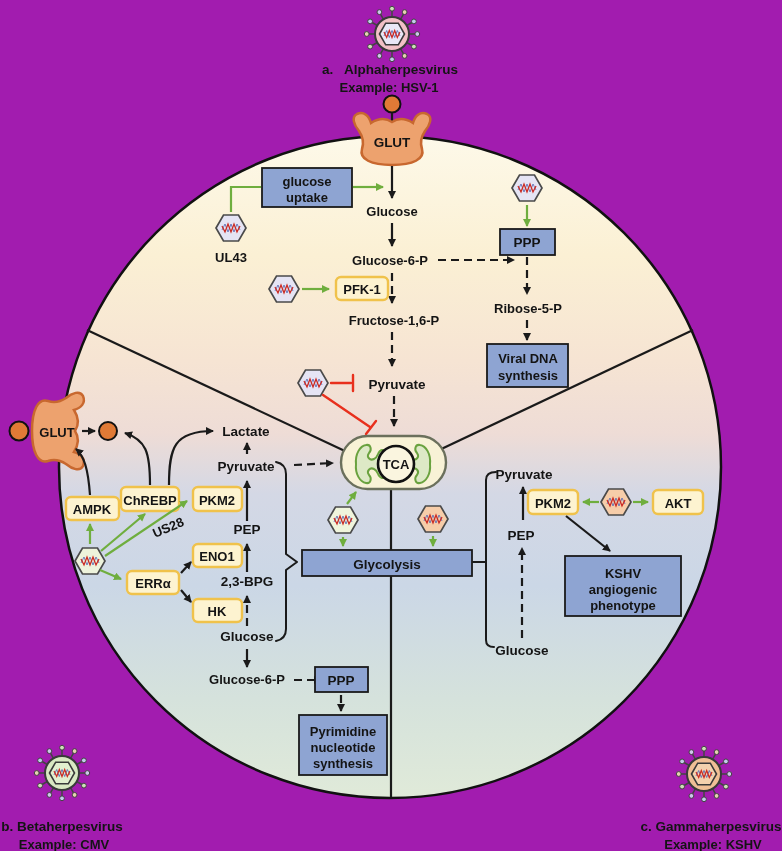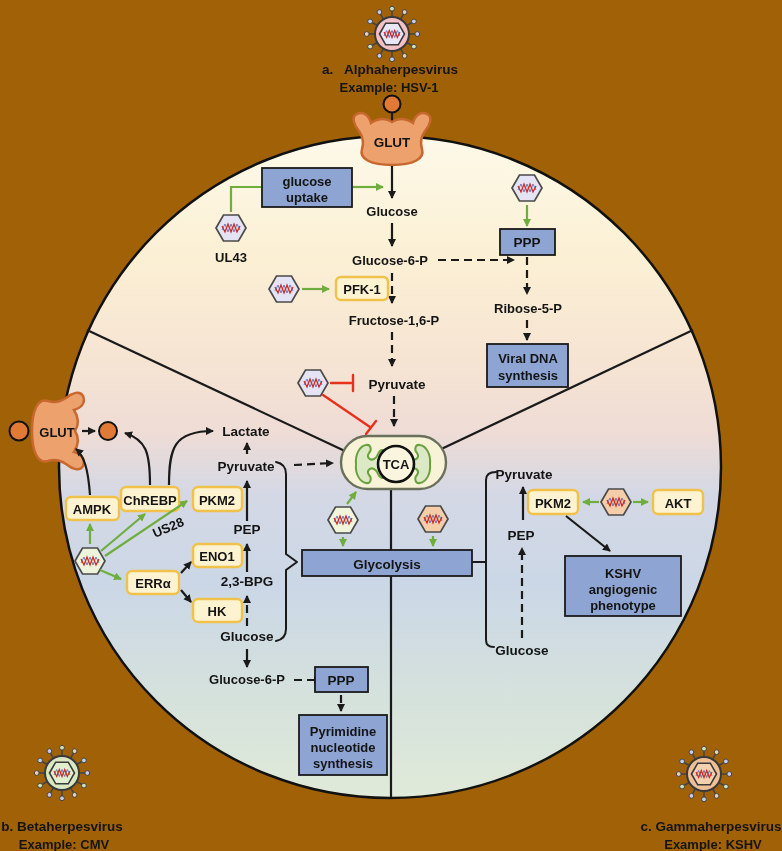--- a/index.html
+++ b/index.html
@@ -1,16 +1,16 @@
 <!DOCTYPE html>
 <html><head>
 <meta charset="utf-8">
 <style>
   html,body{margin:0;padding:0;background:#ffffff;}
-  .fig-wrap{width:782px;height:851px;position:relative;background:#a16207;}
+  .fig-wrap{width:782px;height:851px;position:relative;background:#a21caf;}
   svg{display:block;}
   text{font-family:"Liberation Sans","DejaVu Sans",sans-serif;font-weight:bold;fill:#141414;}
   .t13{font-size:13px;}
   .t135{font-size:13.5px;}
   .boxblue{fill:#8ea4d2;stroke:#1a1a1a;stroke-width:1.8;}
   .boxyellow{fill:#fdf3d0;stroke:#f0c24b;stroke-width:2.4;}
   .karrow{stroke:#1a1a1a;stroke-width:2.2;fill:none;}
   .kdash{stroke:#1a1a1a;stroke-width:2.2;fill:none;stroke-dasharray:8 5;}
   .garrow{stroke:#6fae3e;stroke-width:2.2;fill:none;}
   .rline{stroke:#e8301d;stroke-width:2.4;fill:none;stroke-linecap:round;}

